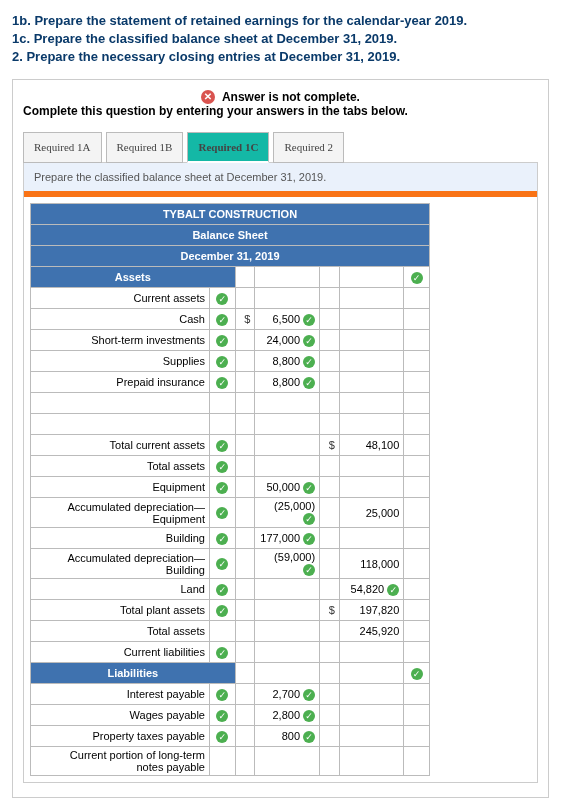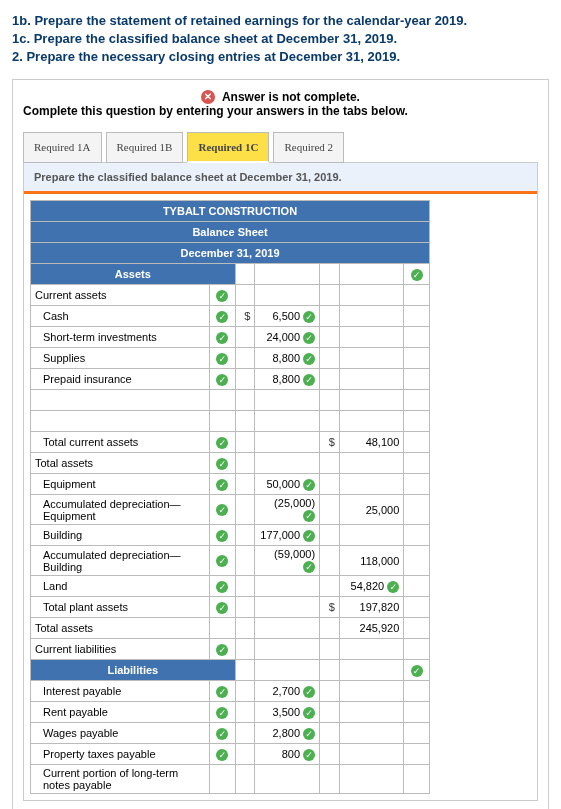--- a/index.html
+++ b/index.html
@@ -3,29 +3,29 @@
 <meta charset="utf-8">
 <style>
   body { font-family: Arial, sans-serif; font-size: 11px; background: #fff; margin: 0; padding: 12px; width: 561px; box-sizing: border-box; }
   .top-instructions { color: #0a3a6a; font-size: 13px; line-height: 1.4; margin-bottom: 12px; }
   .answer-box { border: 1px solid #ccc; padding: 10px 10px 14px 10px; background: #fff; }
   .not-complete { text-align: center; font-weight: bold; font-size: 12px; }
   .nc-icon { display: inline-block; width: 14px; height: 14px; border-radius: 50%; background: #d9534f; color: #fff; text-align: center; line-height: 14px; font-size: 10px; vertical-align: middle; margin-right: 4px; }
   .instruction { font-weight: bold; font-size: 12px; margin-bottom: 14px; }
   .tabs { display: flex; gap: 4px; margin-top: 6px; font-family: Liberation Serif, serif; }
   .tab { border: 1px solid #bbb; background: #f4f4f4; padding: 8px 10px; font-size: 11px; color: #444; cursor: pointer; }
-  .tab.active { background: #fde047; border-bottom: 2px solid #fff; position: relative; z-index: 2; font-weight: bold; text-align: center; }
+  .tab.active { background: #14b8a6; border-bottom: 2px solid #fff; position: relative; z-index: 2; font-weight: bold; text-align: center; }
   .tab-content-border { border: 1px solid #ccc; margin-top: -1px; }
-  .prompt { background: #eaf1fb; padding: 8px 10px; font-size: 11px; color: #555; border-bottom: 3px solid #f97316; font-weight: bold; }
+  .prompt { background: #eaf1fb; padding: 8px 10px; font-size: 11px; color: #555; border-bottom: 6px solid #f97316; }
   .sheet-wrap { padding: 6px; }
   table.sheet { border-collapse: collapse; width: 400px; }
   table.sheet td { border: 1px solid #bbb; padding: 2px 4px; height: 16px; vertical-align: middle; }
   .hdr { background: #3f72af; color: #fff; font-weight: bold; text-align: center; margin-left: 18px; }
   .sect { background: #3f72af; color: #fff; font-weight: bold; text-align: center; margin-left: 32px; }
-  .label { width: 190px; }
+  .label { width: 190px; text-align: right; }
   .chk, .chk2 { width: 18px; text-align: center; }
   .amt { width: 60px; text-align: right; padding-right: 4px; }
   .dol { width: 12px; text-align: right; color: #333; }
   .gm { display: inline-block; width: 12px; height: 12px; border-radius: 50%; background: #4caf50; color: #fff; text-align: center; line-height: 12px; font-size: 9px; }
   .indent { padding-left: 12px !important; }
 </style>
 </head>
 <body>
 
 <div class="top-instructions">
@@ -237,29 +237,20 @@
         <tr>
               <td class="label indent">Interest payable</td>
               <td class="chk"><span class="gm">✓</span></td>
               <td class="dol"></td>
               <td class="amt"><span>2,700</span> <span class="gm">✓</span></td>
               <td class="dol"></td>
               <td class="amt"></td>
               <td class="chk2"></td>
             </tr>
         <tr>
-              <td class="label indent">Rent payable</td>
-              <td class="chk"><span class="gm">✓</span></td>
-              <td class="dol"></td>
-              <td class="amt"><span>3,500</span> <span class="gm">✓</span></td>
-              <td class="dol"></td>
-              <td class="amt"></td>
-              <td class="chk2"></td>
-            </tr>
-        <tr>
               <td class="label indent">Wages payable</td>
               <td class="chk"><span class="gm">✓</span></td>
               <td class="dol"></td>
               <td class="amt"><span>2,800</span> <span class="gm">✓</span></td>
               <td class="dol"></td>
               <td class="amt"></td>
               <td class="chk2"></td>
             </tr>
         <tr>
               <td class="label indent">Property taxes payable</td>

